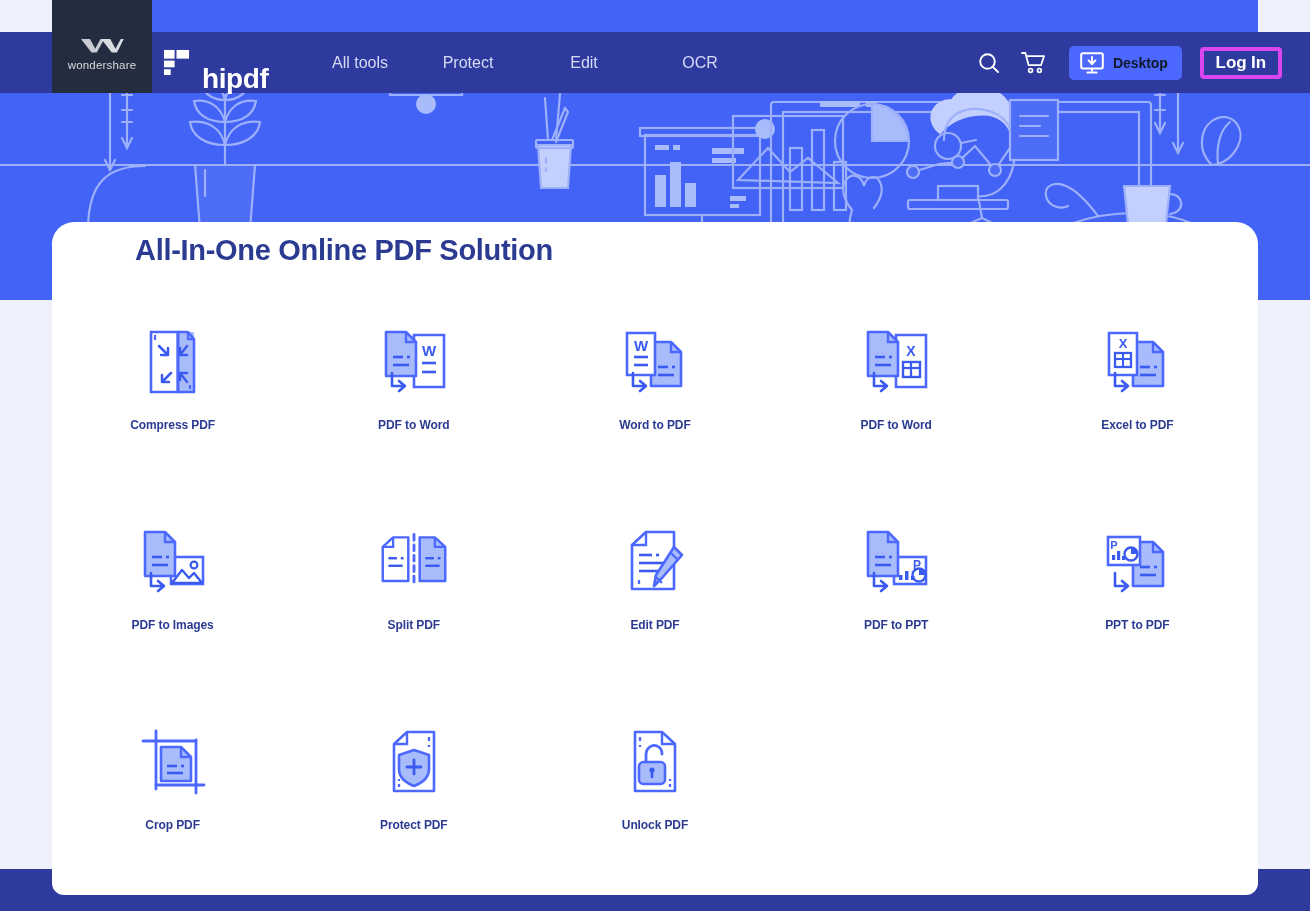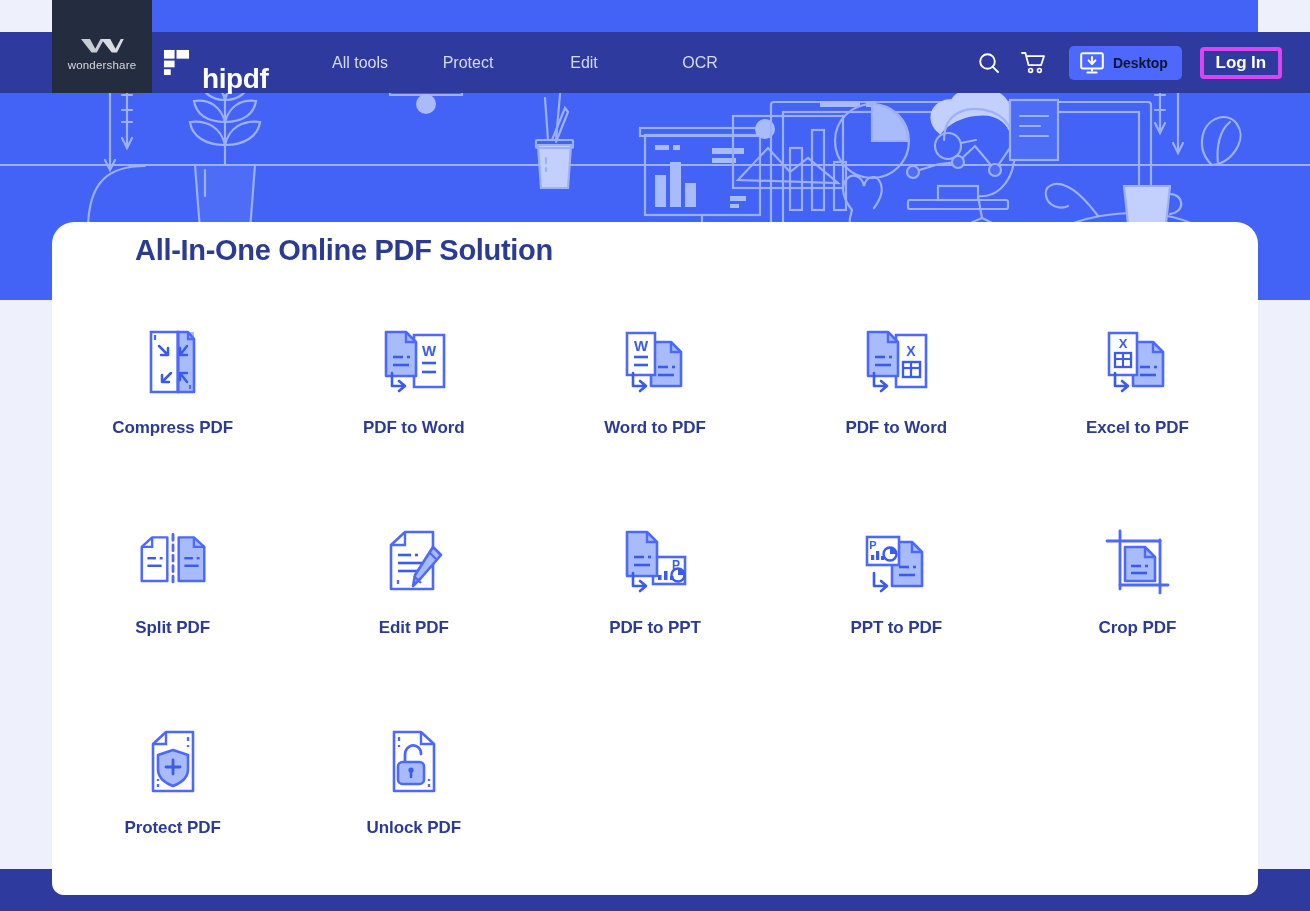--- a/index.html
+++ b/index.html
@@ -249,21 +249,21 @@
   }
   .tool-icon {
     width: 72px;
     height: 72px;
     display: flex;
     align-items: center;
     justify-content: center;
   }
   .tool-label {
     margin-top: 20px;
-    font-size: 17px;
+    font-size: 12px;
     font-weight: bold;
     color: #2c3b92;
     letter-spacing: -0.1px;
     text-align: center;
   }
 </style>
 </head>
 <body>
 
 <div class="page">
@@ -559,20 +559,36 @@
             <text x="20" y="19" font-family="'Liberation Sans',sans-serif" font-size="13" font-weight="bold" fill="#3b5bf0" text-anchor="middle">X</text>
             <rect x="12" y="24" width="16" height="14" fill="none" stroke="#3b5bf0" stroke-width="2.3"></rect>
             <line x1="12" y1="30" x2="28" y2="30" stroke="#3b5bf0" stroke-width="2.1"></line>
             <line x1="20" y1="24" x2="20" y2="38" stroke="#3b5bf0" stroke-width="2.1"></line>
             <path d="M12 44 L12 57 L24 57 M19 52 L25 57 L19 62" fill="none" stroke="#3b5bf0" stroke-width="2.6" stroke-linecap="round" stroke-linejoin="round"></path>
           </svg>
         </div>
         <div class="tool-label">Excel to PDF</div>
       </div>
 
+      <div class="tool">
+        <div class="tool-icon">
+          <svg width="68" height="66" viewBox="0 0 68 66">
+            <rect x="32" y="28" width="32" height="27" fill="#ffffff" stroke="#4d68ff" stroke-width="2.6"></rect>
+            <circle cx="55" cy="36" r="3.4" fill="none" stroke="#3b5bf0" stroke-width="2.2"></circle>
+            <path d="M33 54 L43 41 L50 49 L55 44 L63 54 Z" fill="#ffffff" stroke="#3b5bf0" stroke-width="2.4" stroke-linejoin="round"></path>
+            <path d="M6 3 L26 3 L36 13 L36 47 L6 47 Z" fill="#a8bcfc" stroke="#4d68ff" stroke-width="2.6" stroke-linejoin="round"></path>
+            <path d="M26 3 L26 13 L36 13" fill="none" stroke="#4d68ff" stroke-width="2.4"></path>
+            <line x1="13" y1="28" x2="23" y2="28" stroke="#3b5bf0" stroke-width="2.6"></line>
+            <line x1="27" y1="28" x2="30" y2="28" stroke="#3b5bf0" stroke-width="2.6"></line>
+            <line x1="13" y1="36" x2="29" y2="36" stroke="#3b5bf0" stroke-width="2.6"></line>
+            <path d="M12 44 L12 57 L24 57 M19 52 L25 57 L19 62" fill="none" stroke="#3b5bf0" stroke-width="2.6" stroke-linecap="round" stroke-linejoin="round"></path>
+          </svg>
+        </div>
+        <div class="tool-label">PDF to Images</div>
+      </div>
 
 
 
       <div class="tool">
         <div class="tool-icon">
           <svg width="76" height="60" viewBox="0 0 76 60">
             <path d="M5 14 L16 4 L32 4 L32 50 L5 50 Z" fill="#ffffff" stroke="#4d68ff" stroke-width="2.6" stroke-linejoin="round"></path>
             <path d="M16 4 L16 14 L5 14" fill="none" stroke="#4d68ff" stroke-width="2.4"></path>
             <line x1="11" y1="26" x2="20" y2="26" stroke="#3b5bf0" stroke-width="2.6"></line>
             <line x1="24" y1="26" x2="27" y2="26" stroke="#3b5bf0" stroke-width="2.6"></line>

